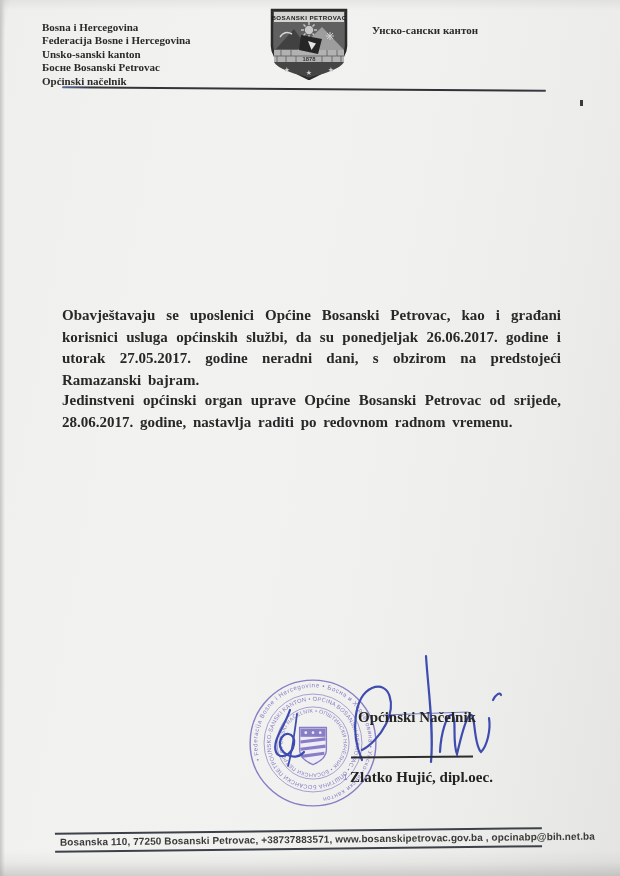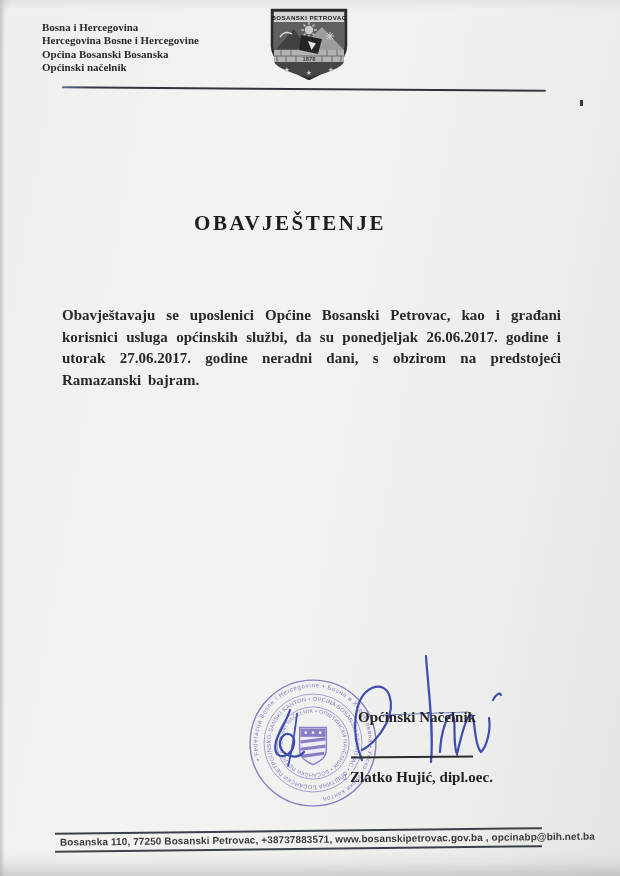--- a/index.html
+++ b/index.html
@@ -60,26 +60,28 @@
 </style>
 </head>
 <body>
 
 <div class="scan">
   <div class="edge-left"></div>
   <div class="edge-bottom"></div>
 
   <div class="hdr-block hdr-left">
     <div>Bosna i Hercegovina</div>
-    <div>Hercegovina Bosne i Hercegovine</div>
-    <div>Općina Bosanski Bosanska</div>
+    <div>Federacija Bosne i Hercegovina</div>
+    <div>Unsko-sanski kanton</div>
+    <div>Босне Bosanski Petrovac</div>
     <div>Općinski načelnik</div>
   </div>
 
   <div class="hdr-block hdr-right">
+    <div>Унско-сански кантон</div>
   </div>
 
   <svg class="coa" viewBox="0 0 90 76">
     <path d="M45,75 C28,67 8,58 8,42 L8,6 L82,6 L82,42 C82,58 62,67 45,75 Z" fill="#606060" stroke="#2b2b2b" stroke-width="2.5"></path>
     <rect x="10" y="8" width="70" height="10" fill="#d4d4d2"></rect>
     <text x="45" y="15.8" text-anchor="middle" font-family="Liberation Sans, sans-serif" font-size="6.2" font-weight="bold" fill="#1e1e1e" letter-spacing="0.4">BOSANSKI PETROVAC</text>
 
     <g stroke="#c9c9c9" stroke-width="1.4">
       <circle cx="45" cy="26" r="4.2" fill="#c9c9c9" stroke="none"></circle>
       <line x1="45" y1="18" x2="45" y2="21"></line>
@@ -123,23 +125,23 @@
     <path d="M10,58 L80,58 C77,64 62,70 45,73 C28,70 13,64 10,58 Z" fill="#454545"></path>
     <g font-family="DejaVu Sans, sans-serif" font-size="7" fill="#cfcfcf" text-anchor="middle">
       <text x="23" y="68">★</text>
         <text x="45" y="71">★</text>
         <text x="67" y="68">★</text>
     </g>
   </svg>
 
   <div class="hdr-rule"></div>
 
-  <div class="doc-title">OBAVJEŠTENJE</div>
-
-  <p class="para para1">Obavještavaju se uposlenici Općine Bosanski Petrovac, kao i građani korisnici usluga općinskih službi, da su ponedjeljak 26.06.2017. godine i utorak 27.06.2017. godine neradni dani, s obzirom na predstojeći Ramazanski bajram.</p>
+
+  <p class="para para1">Obavještavaju se uposlenici Općine Bosanski Petrovac, kao i građani korisnici usluga općinskih službi, da su ponedjeljak 26.06.2017. godine i utorak 27.05.2017. godine neradni dani, s obzirom na predstojeći Ramazanski bajram.</p>
+  <p class="para para2">Jedinstveni općinski organ uprave Općine Bosanski Petrovac od srijede, 28.06.2017. godine, nastavlja raditi po redovnom radnom vremenu.</p>
 
   <svg class="stamp" viewBox="0 0 130 130">
     <defs>
       <path id="ring-outer" d="M65,65 m-54,0 a54,54 0 1,1 108,0 a54,54 0 1,1 -108,0"></path>
       <path id="ring-middle" d="M65,65 m-41,0 a41,41 0 1,1 82,0 a41,41 0 1,1 -82,0"></path>
       <path id="ring-inner" d="M65,65 m-29.5,0 a29.5,29.5 0 1,1 59,0 a29.5,29.5 0 1,1 -59,0"></path>
     </defs>
     <g style="stroke:var(--stamp-color)" fill="none" stroke-width="1.4">
       <circle cx="65" cy="65" r="61"></circle>
       <circle cx="65" cy="65" r="47.5" stroke-width="0.7"></circle>

